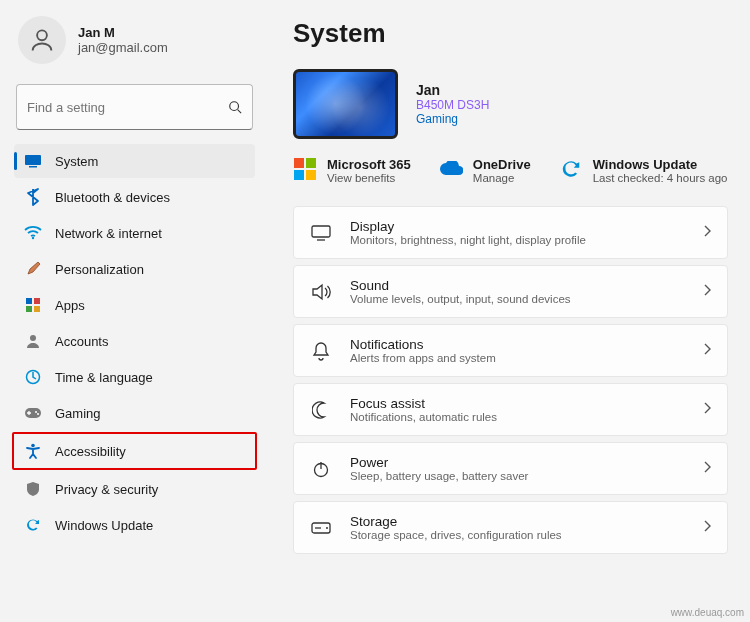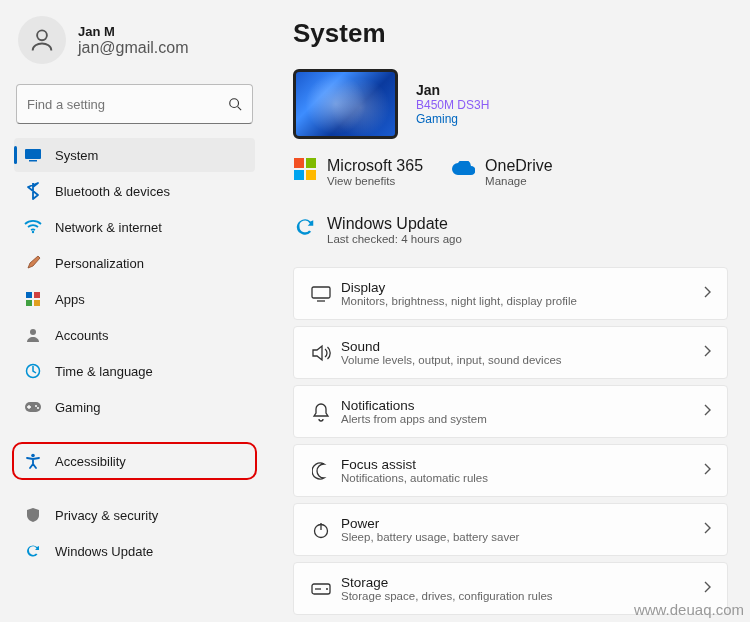--- a/index.html
+++ b/index.html
@@ -25,39 +25,39 @@
   .sidebar {
     width: 265px; padding: 12px 10px 10px 14px; display:flex;flex-direction:column;
     overflow-y:auto;
   }
   .profile { display:flex; align-items:center; gap:12px; padding: 4px 4px 16px 4px;}
   .avatar {
     width: 48px; height: 48px; border-radius: 50%;
     background: #e6e6e6; display:flex;align-items:center;justify-content:center;
   }
   .profile-name { font-weight:600; font-size: 13px;}
-  .profile-email { font-size: 16px; color:#555;}
+  .profile-email { font-size: 13px; color:#555;}
   .search {
     display:flex; align-items:center; border:1px solid #bbb; border-bottom:1.5px solid #777;
-    border-radius:4px; background:#fbfbfb; padding:0 10px; height:40px; margin: 4px 2px 14px 2px;
+    border-radius:4px; background:#fbfbfb; padding:0 10px; height:46px; margin: 4px 2px 14px 2px;
   }
   .search input { flex:1; border:none; outline:none; background:transparent; font-size:13px;}
   .nav { display:flex; flex-direction:column; gap:2px;}
   .nav-item {
     display:flex; align-items:center; gap:13px; height:34px;
     padding: 0 10px; border-radius:4px; cursor:pointer; position:relative;
   }
   .nav-item.selected { background:#eaeaea;}
   .nav-item.selected::before {
     content:""; position:absolute; left:0; top:8px; bottom:8px; width:3px;
     background:#0067c0; border-radius:2px;
   }
   .nav-item .icon-slot { width:18px; height:18px; display:flex;align-items:center;justify-content:center;}
   .nav-label { font-size:13px;}
-  .highlight-box { border: 2.5px solid #e00000; border-radius:10px; margin: 16px -2px;}
+  .highlight-box { border: 2.5px solid #e00000; border-radius:2px; margin: 0 -2px;}
   .main {
     flex:1; padding: 18px 22px 0 28px; overflow-y:auto;
   }
   .main h1 { font-size: 26px; font-weight:600; margin-bottom: 20px;}
   .device-row { display:flex; gap:18px; align-items:center; margin-bottom: 18px;}
   .device-thumb {
     width: 105px; height: 70px; border-radius:6px; border:3px solid #222;
     background: linear-gradient(135deg,#1a5bcf 0%,#3d8dff 30%,#0a3a9e 60%,#1a5bcf 100%);
     position:relative; overflow:hidden;
   }
@@ -65,39 +65,39 @@
     content:""; position:absolute; inset:0;
     background: radial-gradient(circle at 40% 50%, rgba(255,255,255,.35), transparent 45%),
                 radial-gradient(circle at 65% 55%, rgba(255,255,255,.25), transparent 40%);
   }
   .device-info .dname { font-size:14px; font-weight:600;}
   .device-info .dmodel { font-size:12px; color:#8b5cf6;}
   .device-info .drename { font-size:12px; color:#0067c0; cursor:pointer;}
   .quick-row { display:flex; gap:28px; margin-bottom: 22px; flex-wrap:wrap;}
   .quick { display:flex; gap:10px; align-items:flex-start;}
   .quick .qicon { width:24px; height:24px; display:flex;align-items:center;justify-content:center;}
-  .quick .qtitle { font-size:16px; font-weight:400; white-space:nowrap;}
+  .quick .qtitle { font-size:13px; font-weight:700; white-space:nowrap;}
   .quick .qsub { font-size:11.5px; color:#555; white-space:nowrap;}
   .cards { display:flex; flex-direction:column; gap:6px;}
   .card {
-    display:flex; align-items:center; gap:9px;
+    display:flex; align-items:center; gap:18px;
     background:#fdfdfd; border:1px solid #e6e6e6; border-radius:4px;
     padding: 12px 16px; cursor:pointer;
   }
   .card .cicon { width:22px; height:22px; display:flex;align-items:center;justify-content:center; color:#333;}
   .card .ctext { flex:1;}
   .card .ctitle { font-size:13.5px;}
   .card .csub { font-size:11.5px; color:#666;}
   .chev { color:#555;}
   .ms-logo { display:grid; grid-template-columns:10px 10px; grid-template-rows:10px 10px; gap:1.5px;}
   .ms-logo span:nth-child(1){background:#f25022;}
   .ms-logo span:nth-child(2){background:#7fba00;}
   .ms-logo span:nth-child(3){background:#00a4ef;}
   .ms-logo span:nth-child(4){background:#ffb900;}
-  .watermark{ position:fixed; right:6px; bottom:4px; font-size:15px; color:#999;}
+  .watermark{ position:fixed; right:6px; bottom:4px; font-size:10px; color:#999;}
 </style>
 </head>
 <body>
 
 <div class="window">
 
 
   <div class="content">
 
     <aside class="sidebar">

